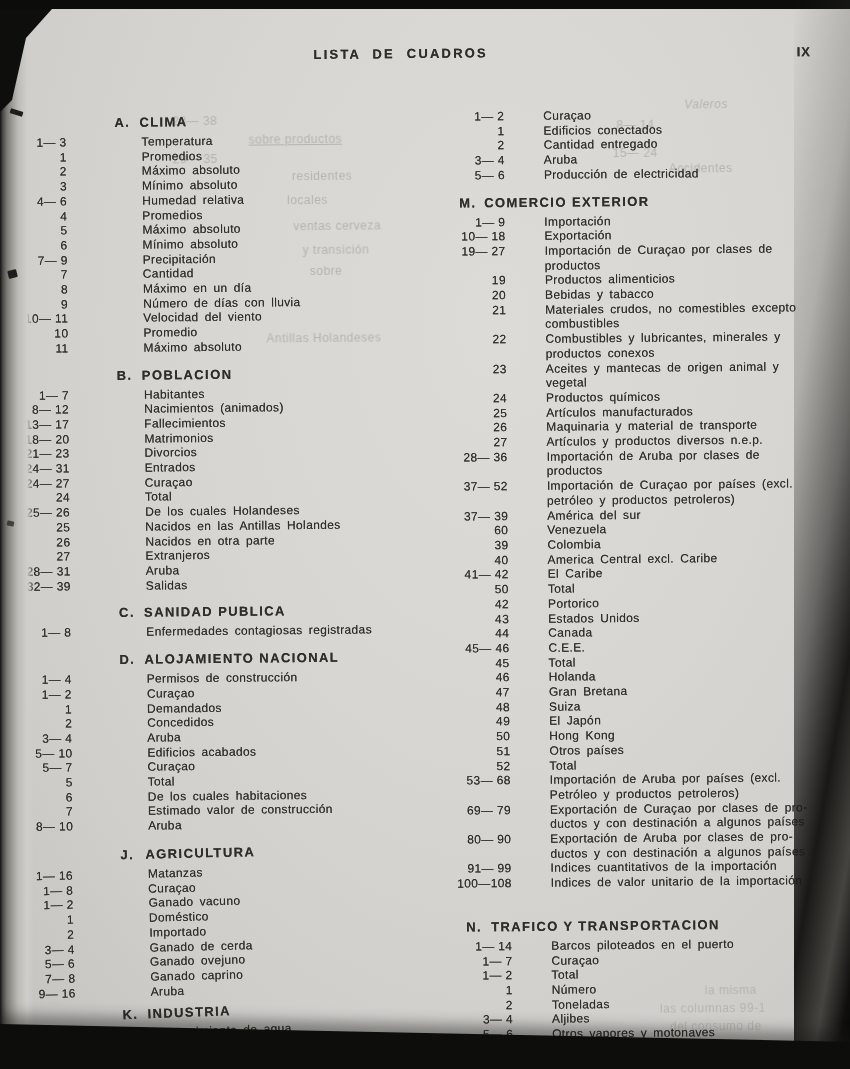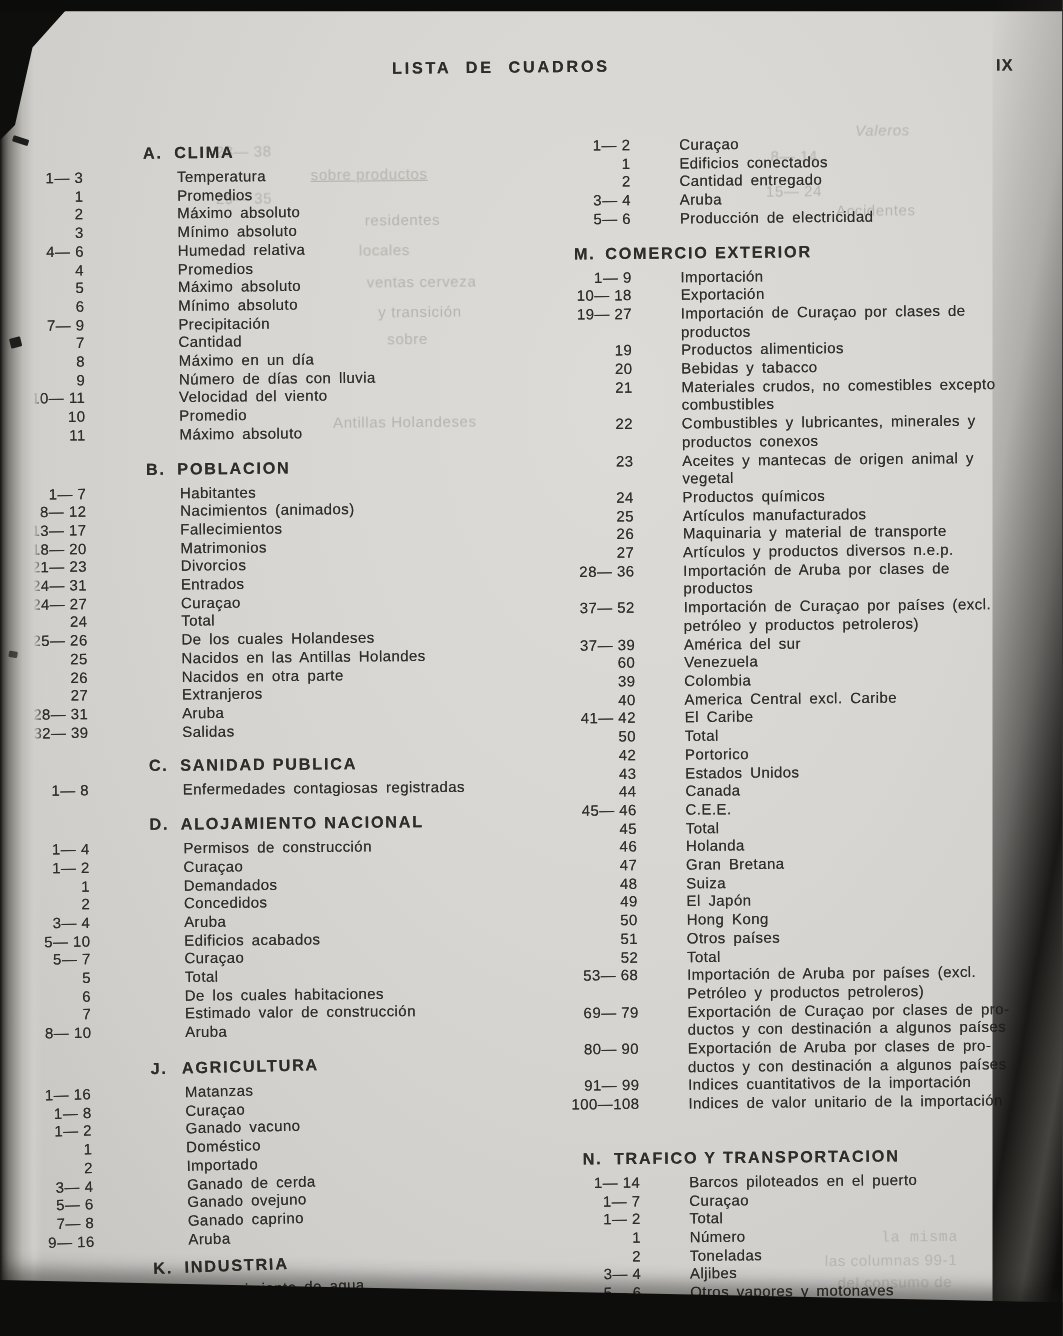--- a/index.html
+++ b/index.html
@@ -75,21 +75,21 @@
           <span class="ghost" style="left: 295px; top: 168px;">residentes</span>
           <span class="ghost" style="left: 290px; top: 192px;">locales</span>
           <span class="ghost" style="left: 296px; top: 218px;">ventas cerveza</span>
           <span class="ghost" style="left: 305px; top: 242px;">y transición</span>
           <span class="ghost" style="left: 312px; top: 263px;">sobre</span>
           <span class="ghost" style="left: 268px; top: 330px;">Antillas Holandeses</span>
           <span class="ghost" style="left: 688px; top: 100px; font-style: italic;">Valeros</span>
           <span class="ghost" style="left: 620px; top: 120px;">8— 14</span>
           <span class="ghost" style="left: 616px; top: 148px;">15— 24</span>
           <span class="ghost" style="left: 672px; top: 164px;">Accidentes</span>
-          <span class="ghost" style="left: 700px; top: 986px; font-family: Liberation Mono, monospace;">la misma</span>
+          <span class="ghost" style="left: 700px; top: 986px;">la misma</span>
           <span class="ghost" style="left: 655px; top: 1004px;">las columnas 99-1</span>
           <span class="ghost" style="left: 665px; top: 1022px;">del consumo de</span>
         </div>
 
       <div class="col col-left" id="col-left">
           <div class="section">
             <div class="sec-head">
               <span class="sec-letter">A.</span>
               <span class="sec-title">CLIMA</span>
             </div>

